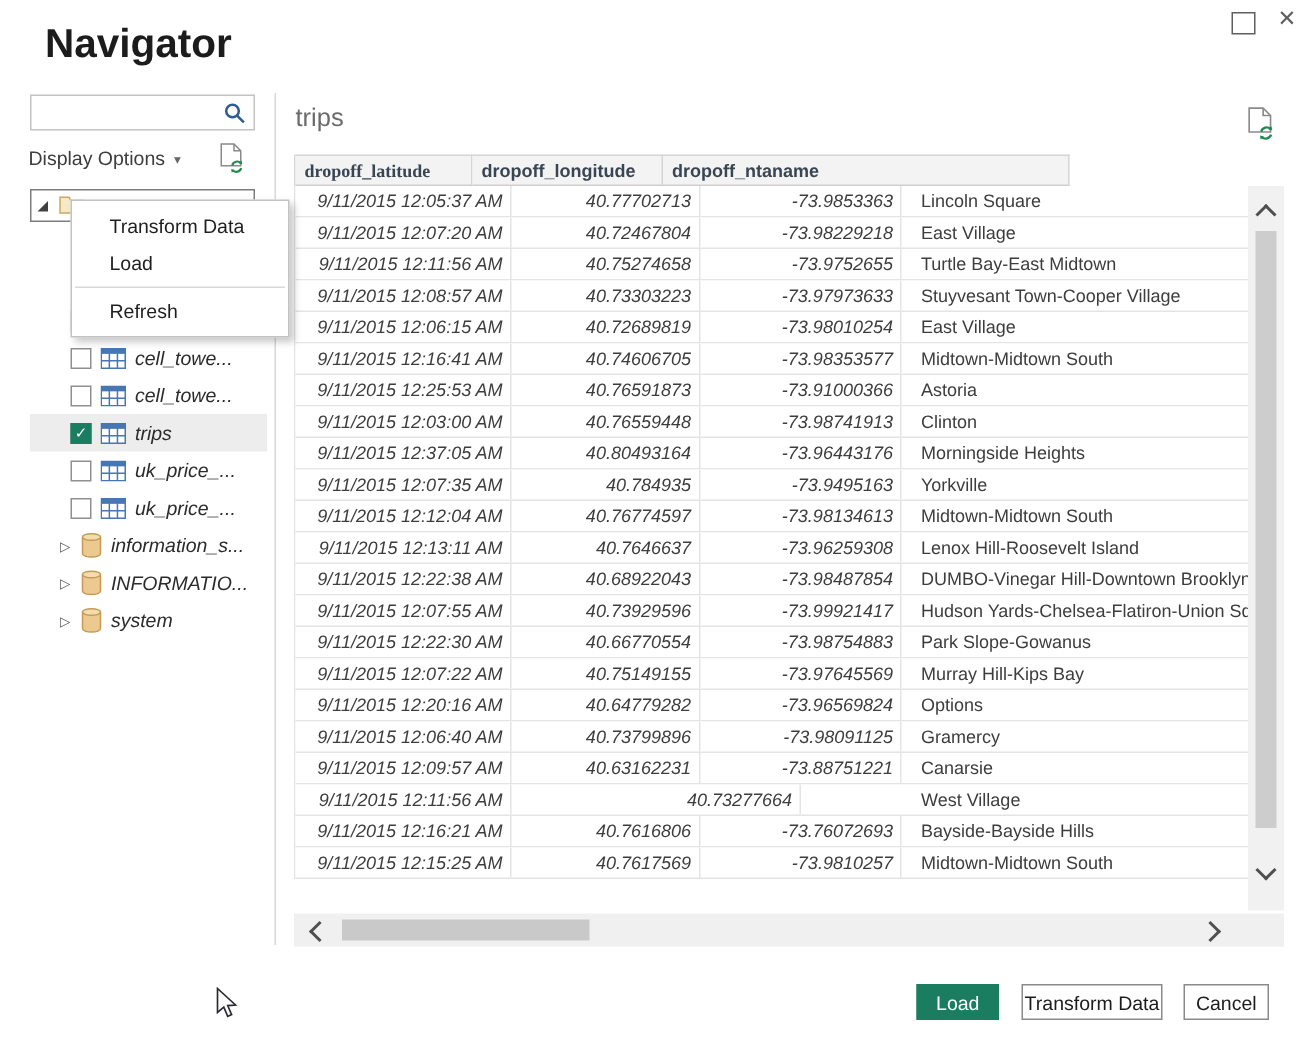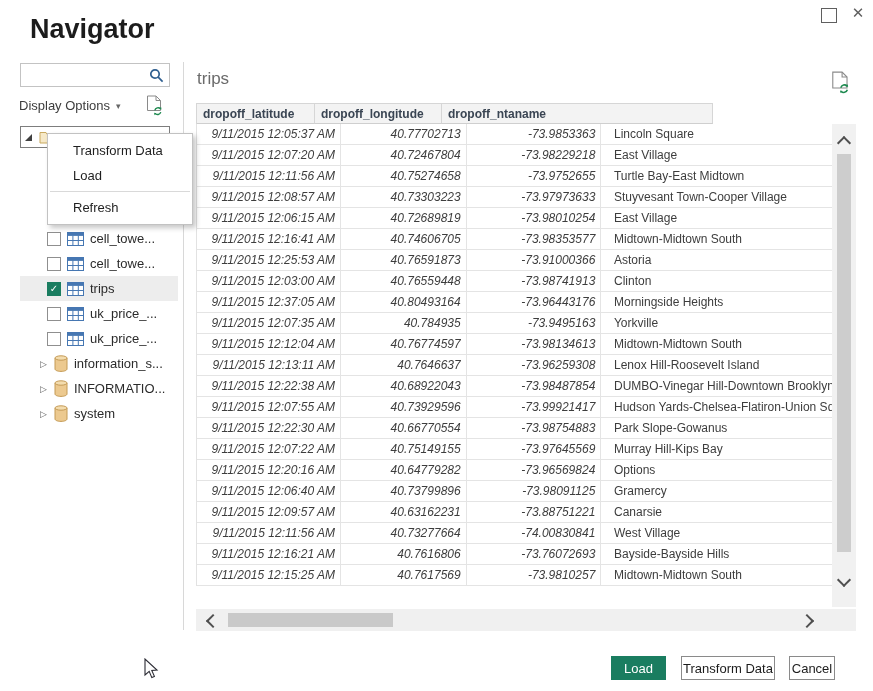--- a/index.html
+++ b/index.html
@@ -36,31 +36,31 @@
   #schema-tree{position:absolute;left:20px;top:201px;width:158px;}
   .tree-row{position:relative;height:25px;display:flex;align-items:center;font-size:13px;color:#2b2b2b;}
   .tree-row.selected{background:#ededed;}
   .tree-row.table{padding-left:27px;}
   .tree-row.db{padding-left:20px;}
   .checkbox{width:14px;height:14px;border:1px solid #8f8f8f;background:#fff;box-sizing:border-box;
       display:inline-flex;align-items:center;justify-content:center;font-size:10px;color:#fff;margin-right:6px;flex:0 0 auto;}
   .checkbox.checked{background:#1a7d60;border-color:#1a7d60;}
   .tree-icon{margin-right:6px;flex:0 0 auto;display:inline-flex;}
   .expander{font-size:9px;color:#5f5f5f;margin-right:7px;flex:0 0 auto;}
-  .tree-label{white-space:nowrap;overflow:hidden;}
+  .tree-label{white-space:nowrap;overflow:hidden;font-style:italic;}
 
   
   #preview-title{position:absolute;left:197px;top:69px;font-size:17px;color:#6b6b6b;}
   #preview-refresh{position:absolute;left:831px;top:71px;width:20px;height:23px;}
 
   #grid{position:absolute;left:196px;top:103px;width:660px;}
   #grid-header{display:flex;height:21px;border-left:1px solid #d6d6d6;box-sizing:border-box;}
   .hdr-cell{background:#f3f3f3;border-top:1px solid #d6d6d6;border-right:1px solid #d6d6d6;border-bottom:1px solid #cfcfcf;
       box-sizing:border-box;font-size:12px;font-weight:700;color:#3a4553;padding:3px 0 0 6px;white-space:nowrap;overflow:hidden;}
-  .h0{width:144px;} .h1{width:118px;} .h2{width:127px;} .h3{width:271px;}
+  .h0{width:144px;} .h1{width:118px;font-family:Liberation Serif, serif;} .h2{width:127px;} .h3{width:271px;}
   #grid-body{border-left:1px solid #e2e2e2;box-sizing:border-box;}
   .grid-row{display:flex;height:21px;background:#fff;border-bottom:1px solid #e4e4e4;box-sizing:border-box;justify-content:space-between;}
   .cell{box-sizing:border-box;border-right:1px solid #e4e4e4;font-size:12px;color:#3d3d3d;padding-top:3px;white-space:nowrap;overflow:hidden;}
   .c0{width:144px;font-style:italic;text-align:right;padding-right:5px;}
   .c1{width:118px;font-style:italic;text-align:right;padding-right:5px;}
   .c2{width:127px;font-style:italic;text-align:right;padding-right:5px;}
   .c3{width:247px;text-align:left;padding-left:5px;}
 
   
   #vscroll{position:absolute;left:832px;top:124px;width:24px;height:483px;background:#f1f1f1;}
@@ -73,21 +73,21 @@
   #hscroll{position:absolute;left:196px;top:609px;width:660px;height:22px;background:#f0f0f0;}
   #hscroll .thumb{position:absolute;left:32px;top:4px;width:165px;height:14px;background:#c9c9c9;}
   #hscroll .left{left:12px;top:7px;transform:rotate(-135deg);}
   #hscroll .right{right:44px;top:7px;transform:rotate(45deg);}
 
   
   .footer-btn{position:absolute;top:656px;height:24px;font-size:13px;font-family:"Liberation Sans",sans-serif;
       display:flex;align-items:center;justify-content:center;box-sizing:border-box;cursor:default;}
   #btn-load{left:611px;width:55px;background:#1a7d60;color:#ffffff;border:1px solid #1a7d60;}
   #btn-transform{left:681px;width:94px;background:#fff;color:#1c1c1c;border:1px solid #8a8a8a;}
-  #btn-cancel{left:789px;width:46px;background:#fff;color:#1c1c1c;border:1px solid #8a8a8a;}
+  #btn-cancel{left:789px;width:57px;background:#fff;color:#1c1c1c;border:1px solid #8a8a8a;}
 
   #mouse-cursor{position:absolute;left:143px;top:658px;z-index:50;}
 </style>
 </head>
 <body>
 
 <div id="stage">
 
   <div id="dlg-title">Navigator</div>
   <div id="btn-maximize"></div>
@@ -381,21 +381,20 @@
         </div>
         <div class="grid-row">
           <div class="cell c0">9/11/2015 12:09:57 AM</div>
           <div class="cell c1">40.63162231</div>
           <div class="cell c2">-73.88751221</div>
           <div class="cell c3">Canarsie</div>
         </div>
         <div class="grid-row">
           <div class="cell c0">9/11/2015 12:11:56 AM</div>
           <div class="cell c1">40.73277664</div>
-          <div class="cell c2">-74.00830841</div>
           <div class="cell c3">West Village</div>
         </div>
         <div class="grid-row">
           <div class="cell c0">9/11/2015 12:16:21 AM</div>
           <div class="cell c1">40.7616806</div>
           <div class="cell c2">-73.76072693</div>
           <div class="cell c3">Bayside-Bayside Hills</div>
         </div>
         <div class="grid-row">
           <div class="cell c0">9/11/2015 12:15:25 AM</div>

